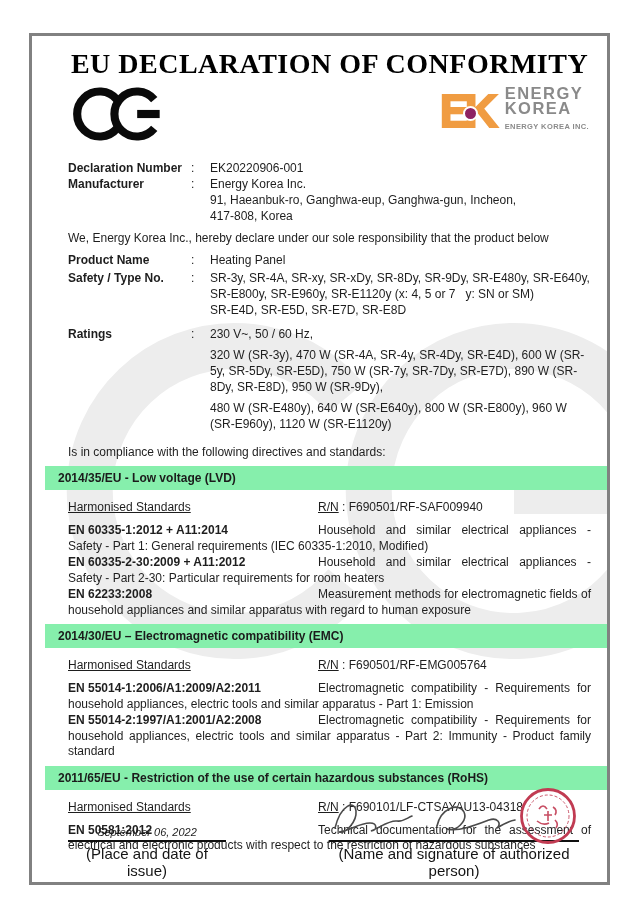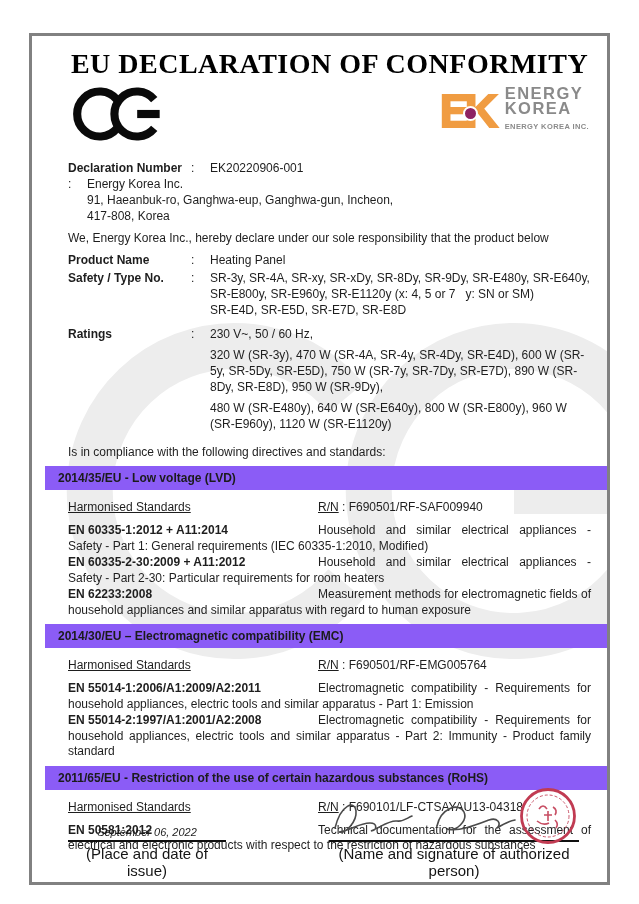--- a/index.html
+++ b/index.html
@@ -30,21 +30,21 @@
   .details{margin-top:12px;}
   .drow{display:flex;}
   .dlabel{width:123px;font-weight:bold;flex:none;}
   .dcolon{width:19px;flex:none;}
   .dvalue{flex:1;}
   .intro{margin:6px 0;}
   .row-gap2{margin-top:2px;}
   .row-gap8{margin-top:8px;}
   .ratings-para{margin:0 0 5px 0;}
   .compliance{margin:7px 0 0 0;}
-  .bar{background:#8b5cf6;font-weight:bold;font-size:12px;color:#1b1b1b;
+  .bar{background:#86efac;font-weight:bold;font-size:12px;color:#1b1b1b;
        padding:4px 10px 4px 13px;margin:6px -21px 9px -23px;}
   .hs-row{display:flex;margin:0 0 8px 0;}
   .hs-left{width:250px;flex:none;text-decoration:underline;}
   .rn-label{text-decoration:underline;}
   .std{margin:0 0 1px 0;text-align:justify;line-height:15.5px;}
   .code{float:left;width:250px;font-weight:bold;}
   .footer{position:absolute;left:36px;right:28px;bottom:3px;display:flex;
           justify-content:space-between;align-items:flex-end;z-index:2;}
   .date-block{width:158px;text-align:center;}
   .date-text{font-style:italic;font-size:11px;padding-bottom:2px;border-bottom:2px solid #101010;}
@@ -89,20 +89,21 @@
       </div>
     </div>
 
     <div class="details">
       <div class="drow">
         <span class="dlabel">Declaration Number</span>
         <span class="dcolon">:</span>
         <span class="dvalue">EK20220906-001</span>
       </div>
       <div class="drow">
+        <span class="dlabel">Manufacturer</span>
         <span class="dcolon">:</span>
         <span class="dvalue">
           <div>Energy Korea Inc.</div>
           <div>91, Haeanbuk-ro, Ganghwa-eup, Ganghwa-gun, Incheon,</div>
           <div>417-808, Korea</div>
         </span>
       </div>
 
       <div class="intro">We, Energy Korea Inc., hereby declare under our sole responsibility that the product below</div>
 

